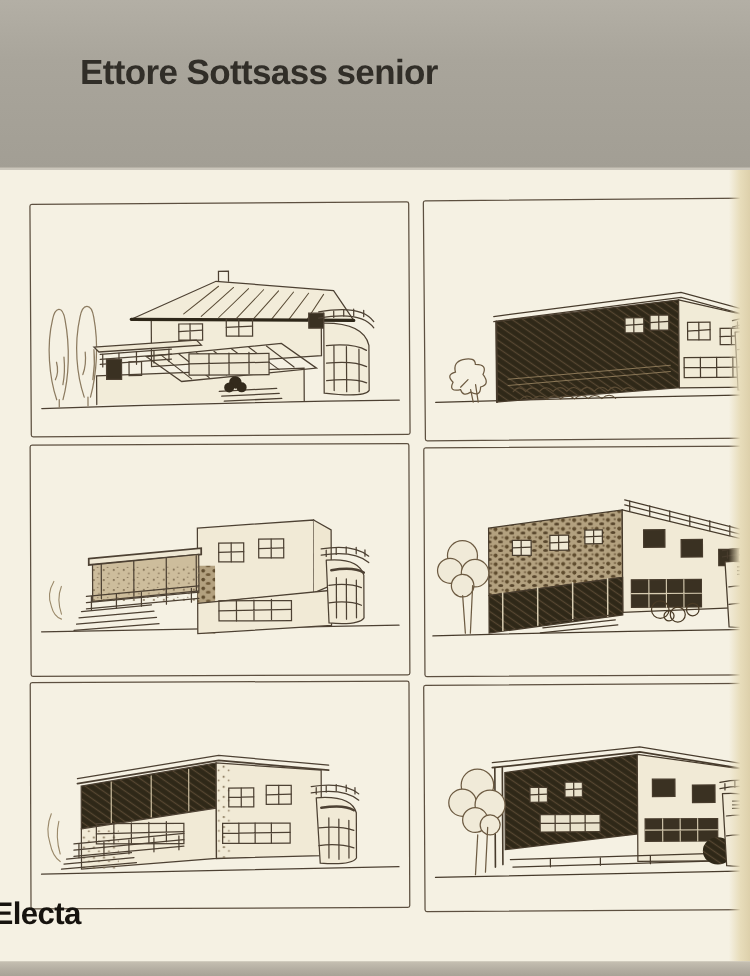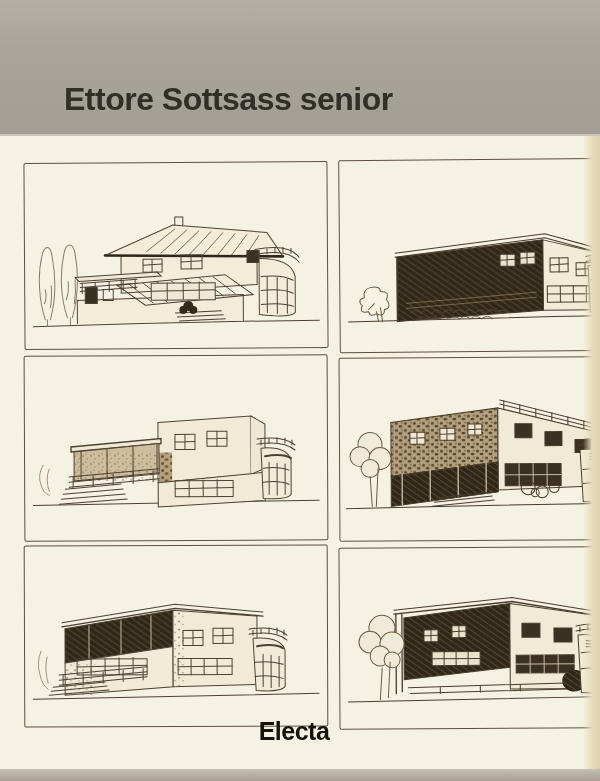--- a/index.html
+++ b/index.html
@@ -11,41 +11,41 @@
   .cover{position:relative;width:600px;height:781px;overflow:hidden;background:#f5f1e3;}
 
   
   .band{
     position:absolute;left:0;top:0;width:600px;height:136px;
     background:linear-gradient(180deg,#b3afa5 0%,#a9a59b 35%,#a29e94 100%);
     box-shadow:inset 0 -2px 0 rgba(235,230,216,.55);
   }
   .title{
     position:absolute;top:42px;white-space:nowrap;
-    font-weight:700;font-size:32px;letter-spacing:-.5px;color:#312e28;margin-top:39px;
+    font-weight:700;font-size:28px;letter-spacing:-.5px;color:#312e28;
   }
   .title-left{left:64px;}
   .title-right{left:389px;}
 
   
   .panel{
     position:absolute;
     border:1.2px solid #5d5040;border-radius:2px;
     background:transparent;
   }
   .panel svg{display:block;width:100%;height:100%;}
   .p1{left:-16px;top:146px;width:302px;height:185px;transform:rotate(-.35deg);}
   .p2{left:299px;top:143px;width:279px;height:191px;transform:rotate(-.5deg);}
   .p3{left:-16px;top:339px;width:302px;height:184px;transform:rotate(-.25deg);}
   .p4{left:299px;top:341px;width:279px;height:182px;transform:rotate(-.3deg);}
   .p5{left:-16px;top:529px;width:302px;height:180px;transform:rotate(-.2deg);}
   .p6{left:299px;top:531px;width:279px;height:180px;transform:rotate(-.35deg);}
 
   
-  .footer{position:absolute;left:0;top:717px;width:600px;text-align:center;}
+  .footer{position:absolute;left:0;top:717px;width:600px;}
   .footer span{
     display:inline-block;transform:translateX(-6px);
     font-weight:700;font-size:25px;letter-spacing:-.5px;color:#16130e;
   }
 
   
   .edge-right{
     position:absolute;right:0;top:136px;width:17px;bottom:12px;
     background:linear-gradient(90deg,rgba(229,217,182,0) 0%,#e7dcba 55%,#ddd0ab 100%);
   }

